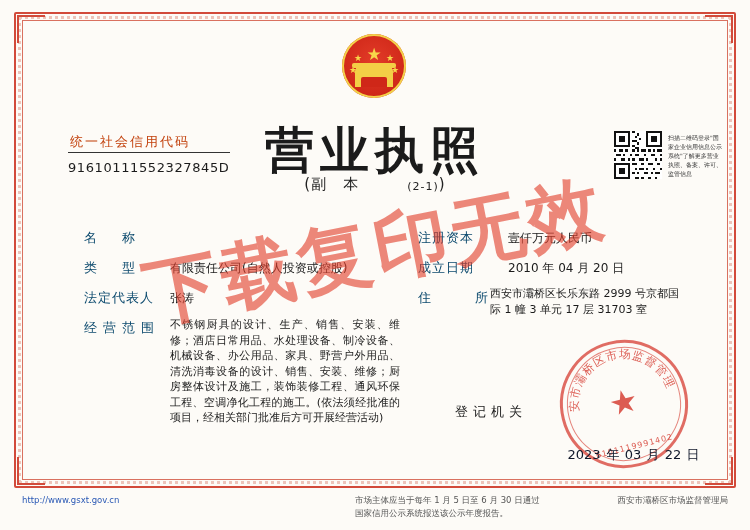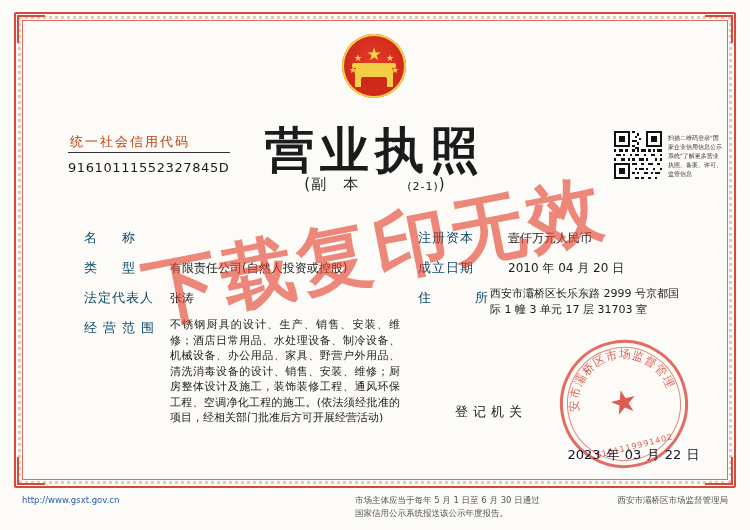--- a/index.html
+++ b/index.html
@@ -341,21 +341,21 @@
     <span class="y">2023</span><span class="glyph">年</span><span class="u">03</span><span class="glyph">月</span><span class="u">22</span><span class="glyph">日</span>
   </div>
 
   <div class="watermark">下载复印无效</div>
 
   <div class="footer">
     <div class="left">
       <div style="color:#2a59b5;">http://www.gsxt.gov.cn</div>
     </div>
     <div class="center">
-      <div>市场主体应当于每年 5 月 1 日至 6 月 30 日通过</div>
+      <div>市场主体应当于每年 1 月 5 日至 6 月 30 日通过</div>
       <div>国家信用公示系统报送该公示年度报告。</div>
     </div>
     <div class="right">
       <div>西安市灞桥区市场监督管理局</div>
     </div>
   </div>
 
 </div>
 
 </body></html>

